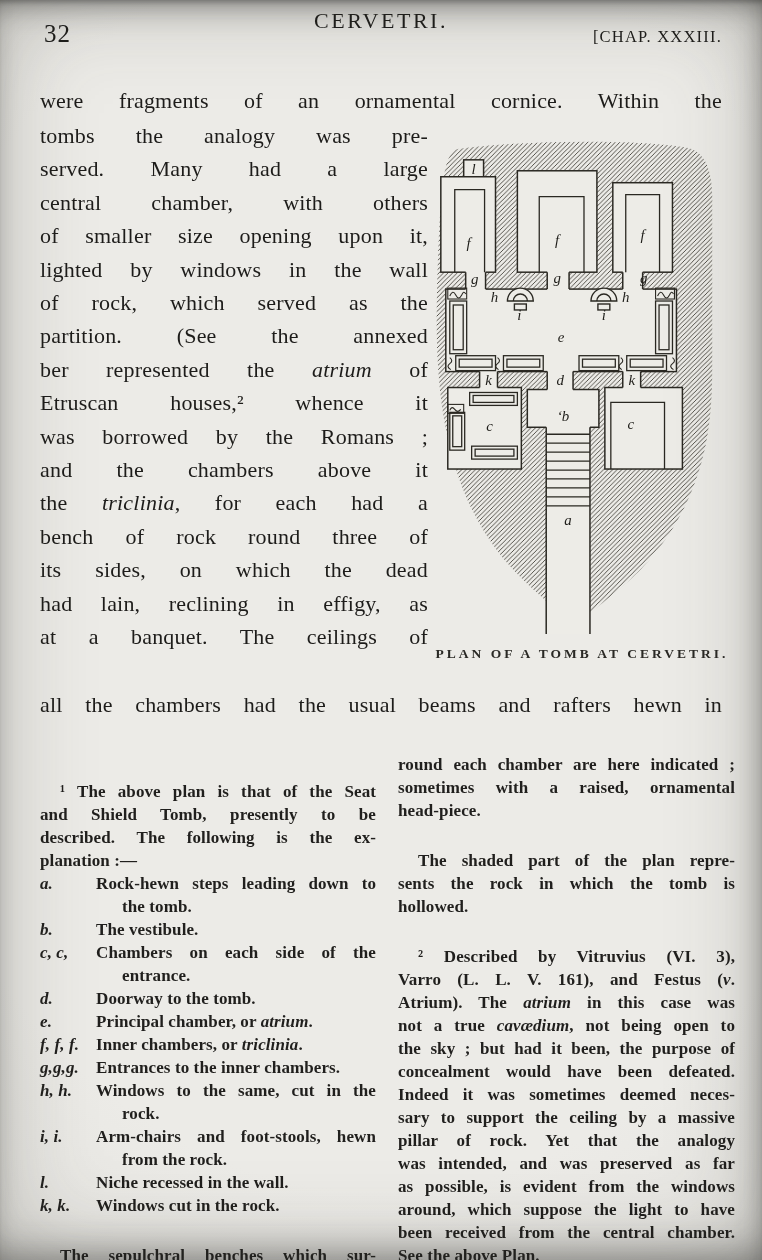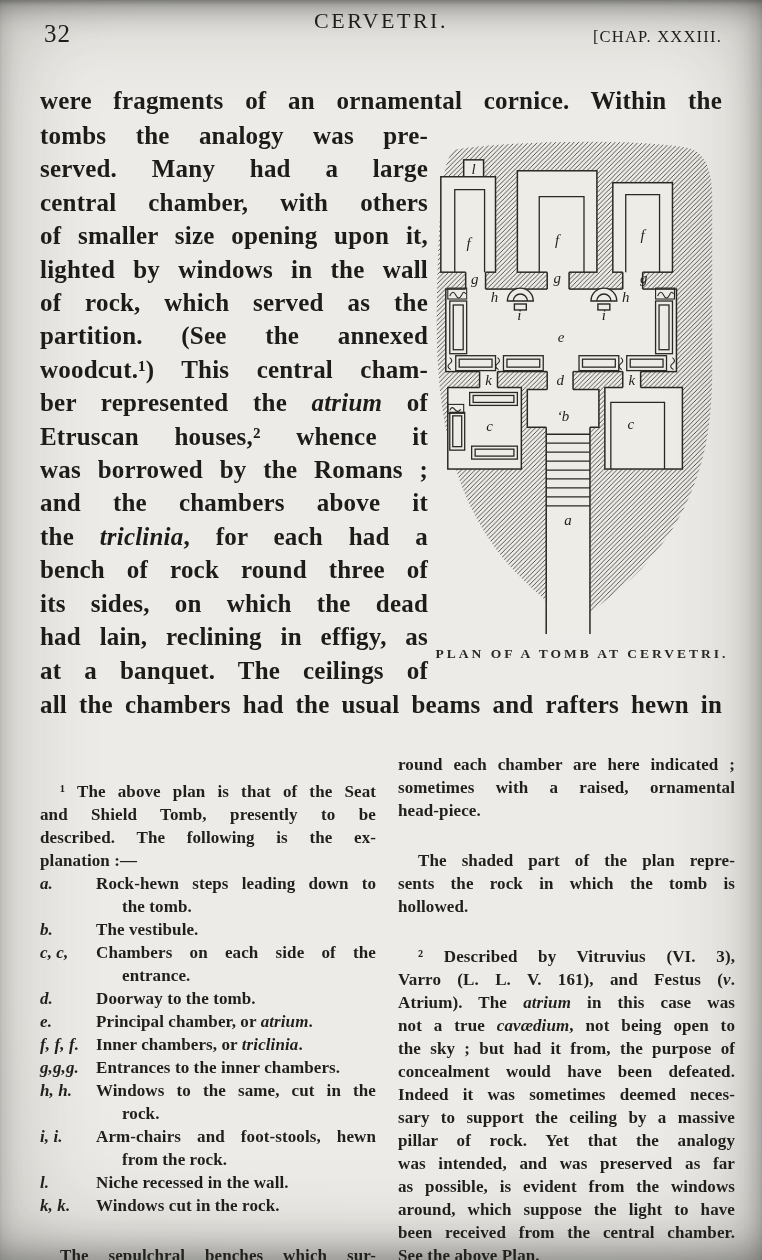--- a/index.html
+++ b/index.html
@@ -19,21 +19,21 @@
       inset 0 -26px 38px -20px rgba(35,35,33,.42),
       inset -18px 0 38px -24px rgba(35,35,33,.35),
       inset 0 5px 5px -3px rgba(0,0,0,.28);
   }
   .abs{position:absolute;}
   
   .pagenum{left:44px;top:20px;font-size:25px;letter-spacing:1px;}
   .runtitle{left:0;right:0;top:8px;text-align:center;font-size:22px;letter-spacing:2.5px;}
   .chaphead{right:40px;top:27px;font-size:16.5px;letter-spacing:1.2px;}
   
-  .main{font-size:25px;line-height:33.4px;letter-spacing:.2px;font-weight:bold;}
+  .main{font-size:22px;line-height:33.4px;letter-spacing:.2px;}
   .opening{left:40px;top:84px;width:682px;}
   .closing{left:40px;top:688px;width:682px;}
   .narrowcol{left:40px;top:119px;width:388px;}
   .line{text-align:left;white-space:normal;}
   .line.j{text-align:justify;text-align-last:justify;}
   .line.ind{text-indent:20px;margin-top:27px;}
   
   .figwrap{left:427px;top:133px;width:310px;}
   .figcap{left:427px;top:646px;width:310px;text-align:center;
           font-size:13.5px;font-weight:bold;letter-spacing:3px;color:#2a2925;}
@@ -60,21 +60,20 @@
   <div class="abs main opening line j">were fragments of an ornamental cornice.  Within the</div>
 
   <div class="abs main narrowcol">
       <div class="line j">tombs the analogy was pre-</div>
       <div class="line j">served.  Many had a large</div>
       <div class="line j">central chamber, with others</div>
       <div class="line j">of smaller size opening upon it,</div>
       <div class="line j">lighted by windows in the wall</div>
       <div class="line j">of rock, which served as the</div>
       <div class="line j">partition.  (See the annexed</div>
-      <div class="line j">woodcut.¹)  This central cham-</div>
       <div class="line j">ber represented the <i>atrium</i> of</div>
       <div class="line j">Etruscan houses,² whence it</div>
       <div class="line j">was borrowed by the Romans ;</div>
       <div class="line j">and the chambers above it</div>
       <div class="line j">the <i>triclinia</i>, for each had a</div>
       <div class="line j">bench of rock round three of</div>
       <div class="line j">its sides, on which the dead</div>
       <div class="line j">had lain, reclining in effigy, as</div>
       <div class="line j">at a banquet.  The ceilings of</div>
     </div>
@@ -280,21 +279,21 @@
       <div class="line j">round each chamber are here indicated ;</div>
       <div class="line j">sometimes with a raised, ornamental</div>
       <div class="line">head-piece.</div>
       <div class="line j ind">The shaded part of the plan repre-</div>
       <div class="line j">sents the rock in which the tomb is</div>
       <div class="line">hollowed.</div>
       <div class="line j ind">² Described by Vitruvius (VI. 3),</div>
       <div class="line j">Varro (L. L. V. 161), and Festus (<i>v</i>.</div>
       <div class="line j">Atrium).  The <i>atrium</i> in this case was</div>
       <div class="line j">not a true <i>cavædium</i>, not being open to</div>
-      <div class="line j">the sky ; but had it from, the purpose of</div>
+      <div class="line j">the sky ; but had it been, the purpose of</div>
       <div class="line j">concealment would have been defeated.</div>
       <div class="line j">Indeed it was sometimes deemed neces-</div>
       <div class="line j">sary to support the ceiling by a massive</div>
       <div class="line j">pillar of rock.  Yet that the analogy</div>
       <div class="line j">was intended, and was preserved as far</div>
       <div class="line j">as possible, is evident from the windows</div>
       <div class="line j">around, which suppose the light to have</div>
       <div class="line j">been received from the central chamber.</div>
       <div class="line">See the above Plan.</div>
     </div>

